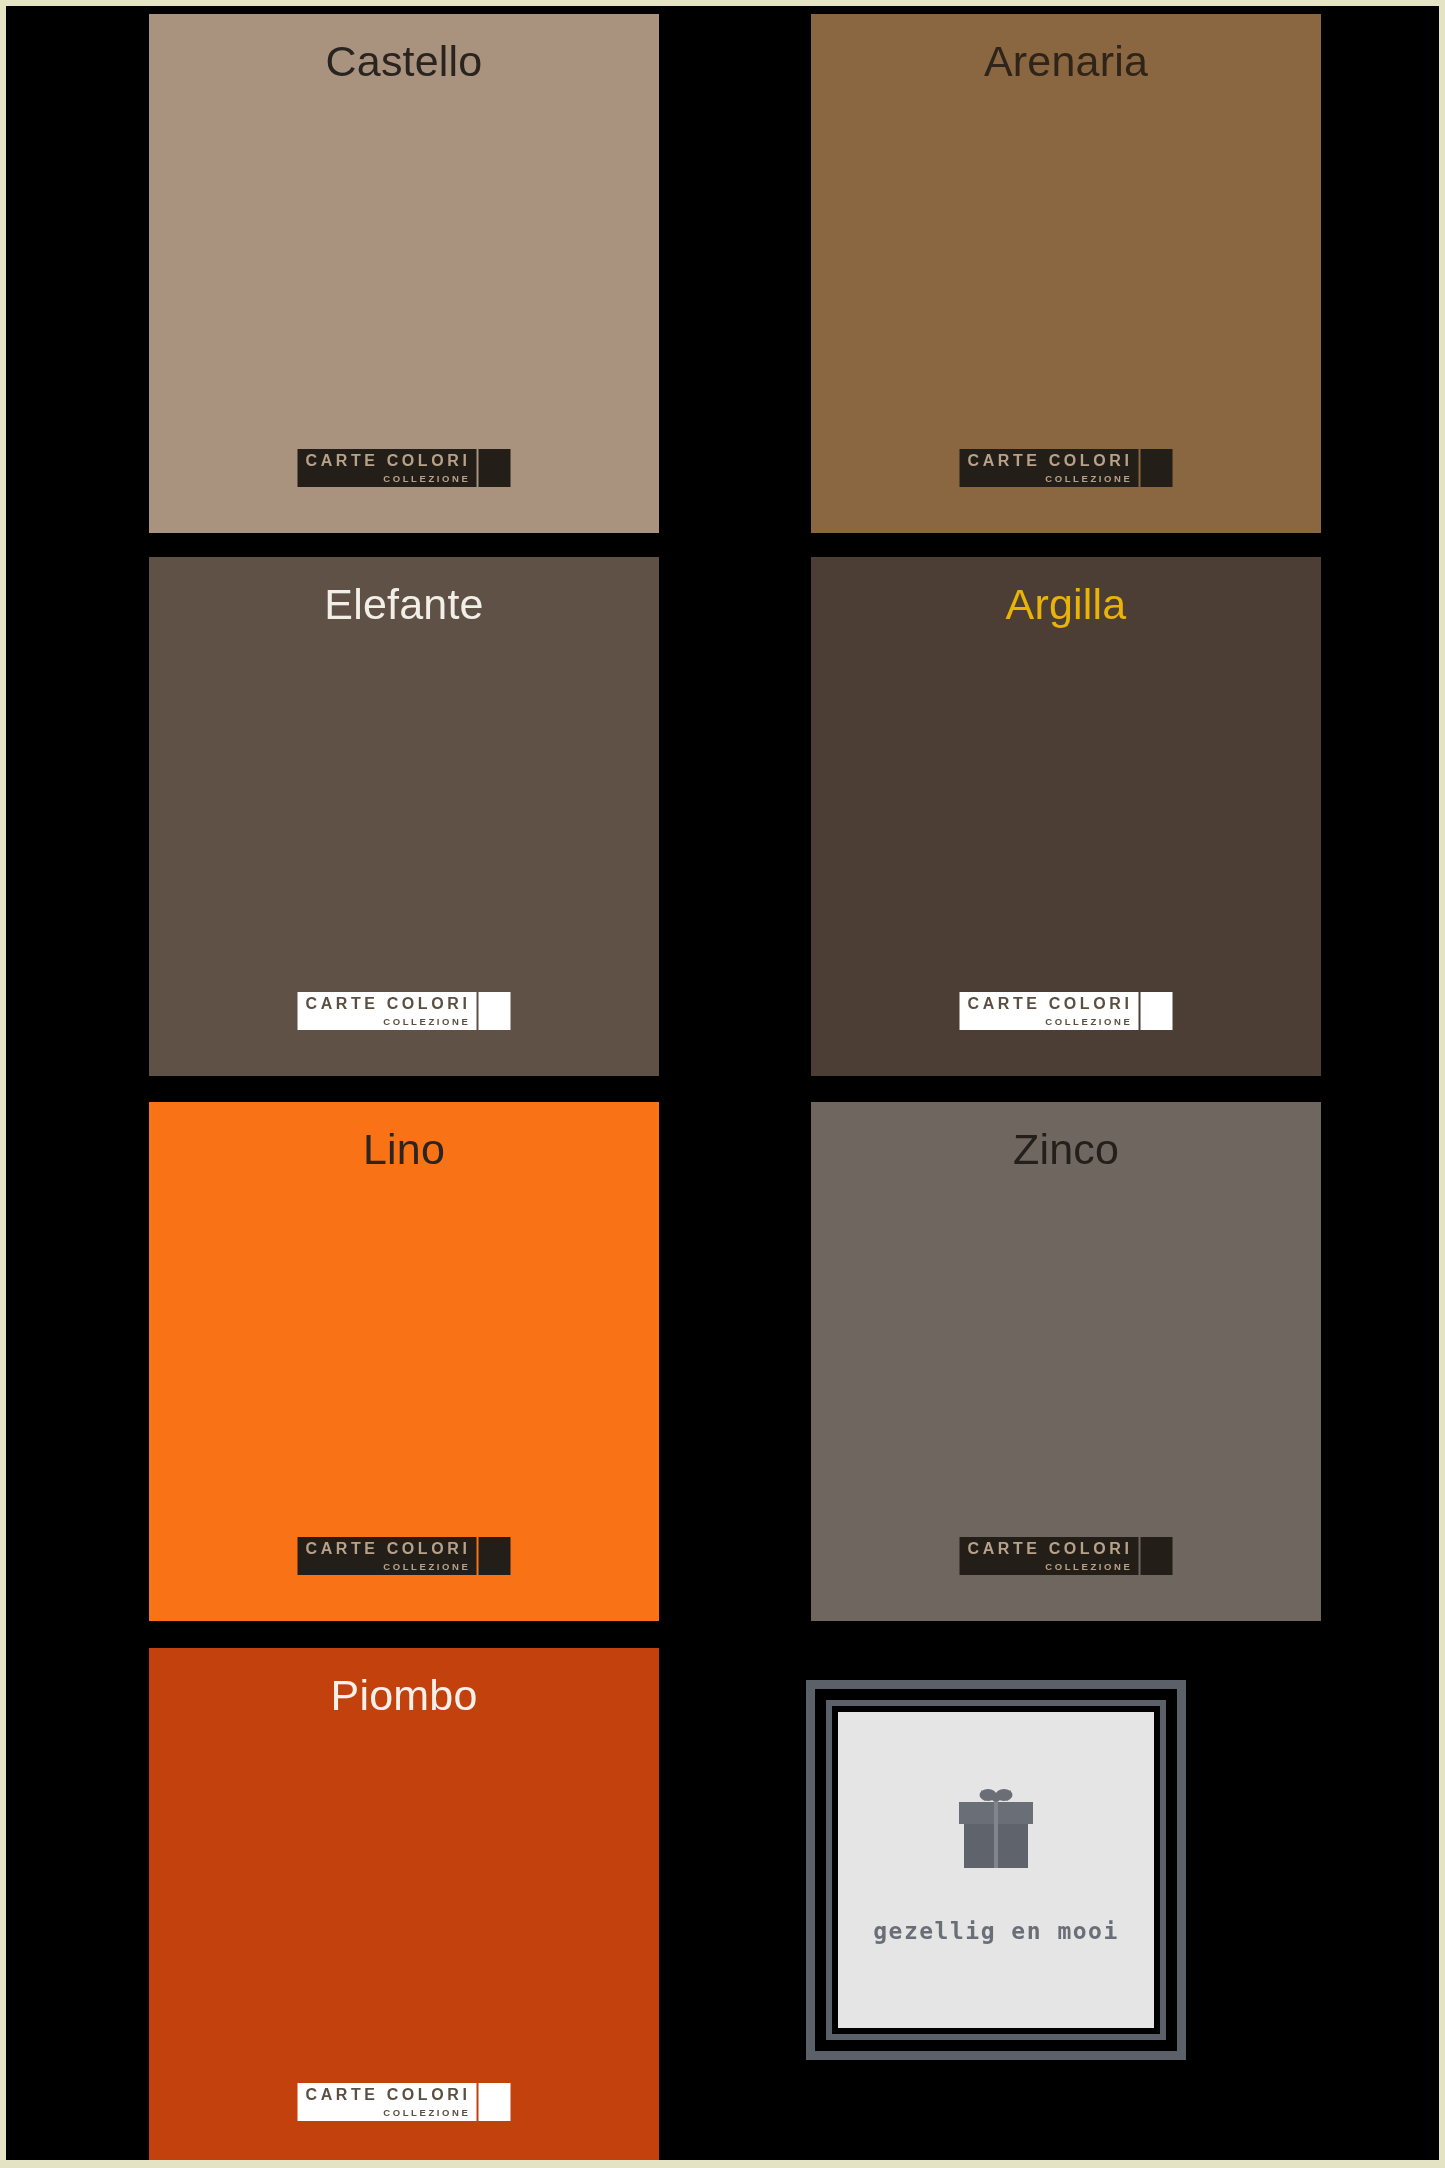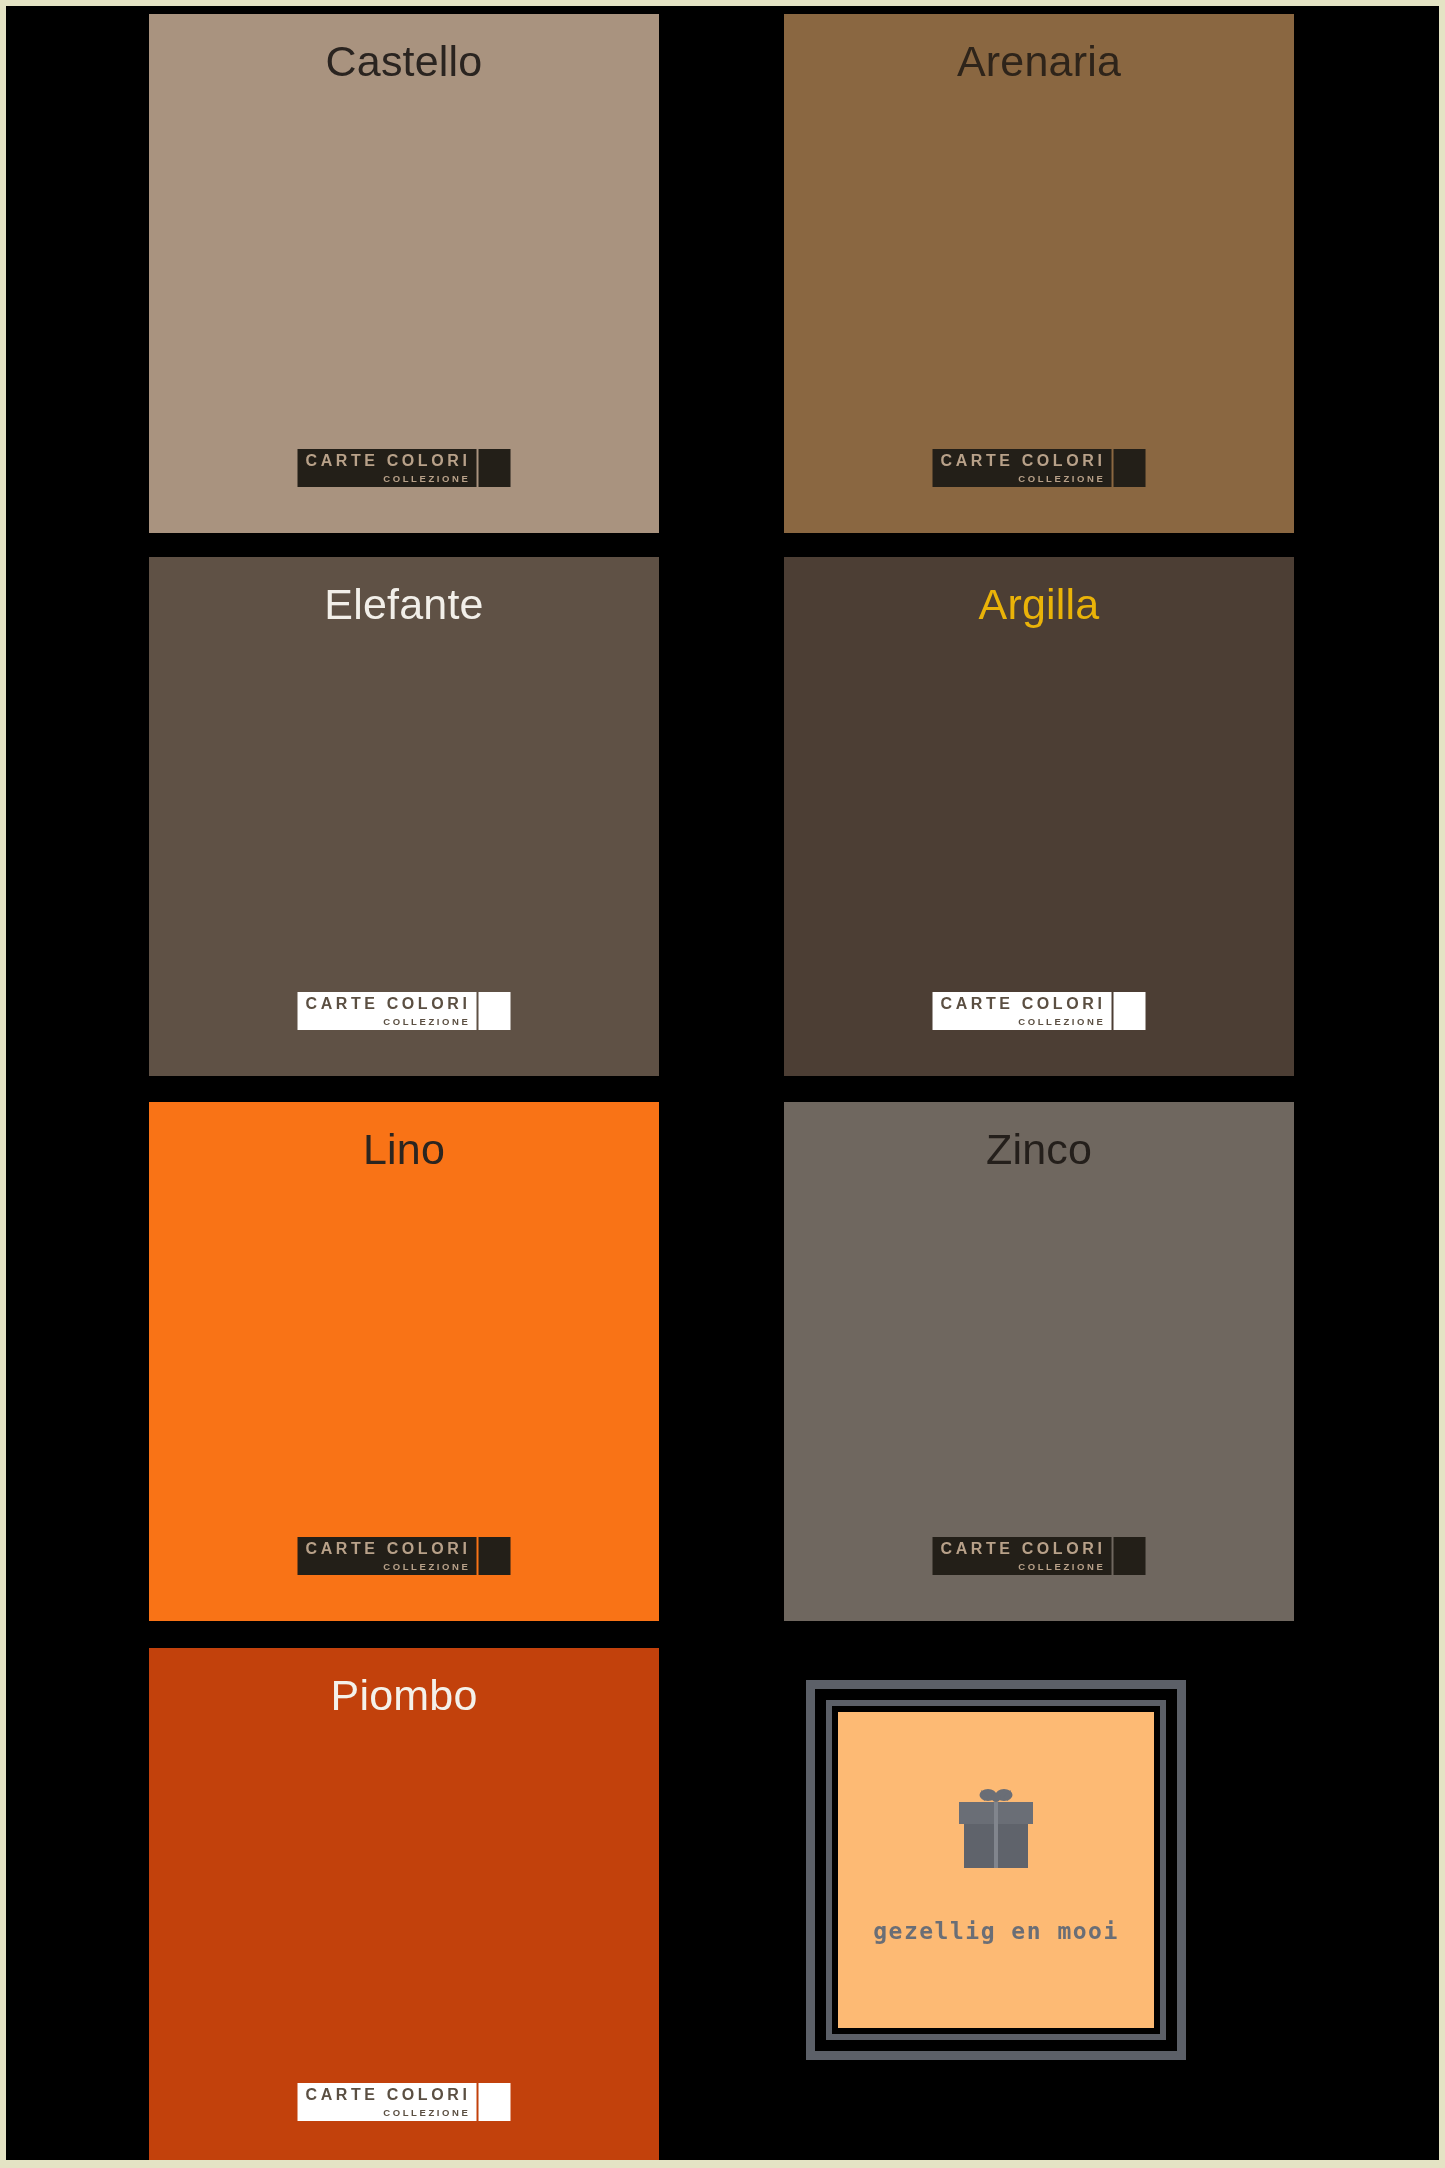--- a/index.html
+++ b/index.html
@@ -42,21 +42,21 @@
   }
 
   .swatch {
     position: absolute;
     width: 510px;
     height: 519px;
     overflow: hidden;
     box-sizing: border-box;
   }
   .swatch.col-left  { left: 0px; }
-  .swatch.col-right { left: 635px; }
+  .swatch.col-right { left: 662px; }
   .swatch.row-1 { top: 8px; }
   .swatch.row-2 { top: 551px; }
   .swatch.row-3 { top: 1096px; }
   .swatch.row-4 { top: 1642px; }
 
   .swatch-name {
     position: absolute;
     left: 0;
     right: 0;
     top: 24px;
@@ -140,21 +140,21 @@
   }
   .gift-frame-inner {
     position: absolute;
     inset: 22px;
     border: 6px solid #5c6068;
     box-sizing: border-box;
   }
   .gift-body {
     position: absolute;
     inset: 34px;
-    background: #fdba74;
+    background: #e5e5e5;
     display: flex;
     flex-direction: column;
     align-items: center;
     justify-content: flex-start;
     box-sizing: border-box;
   }
   .gift-icon {
     margin-top: 72px;
   }
   .gift-caption {

